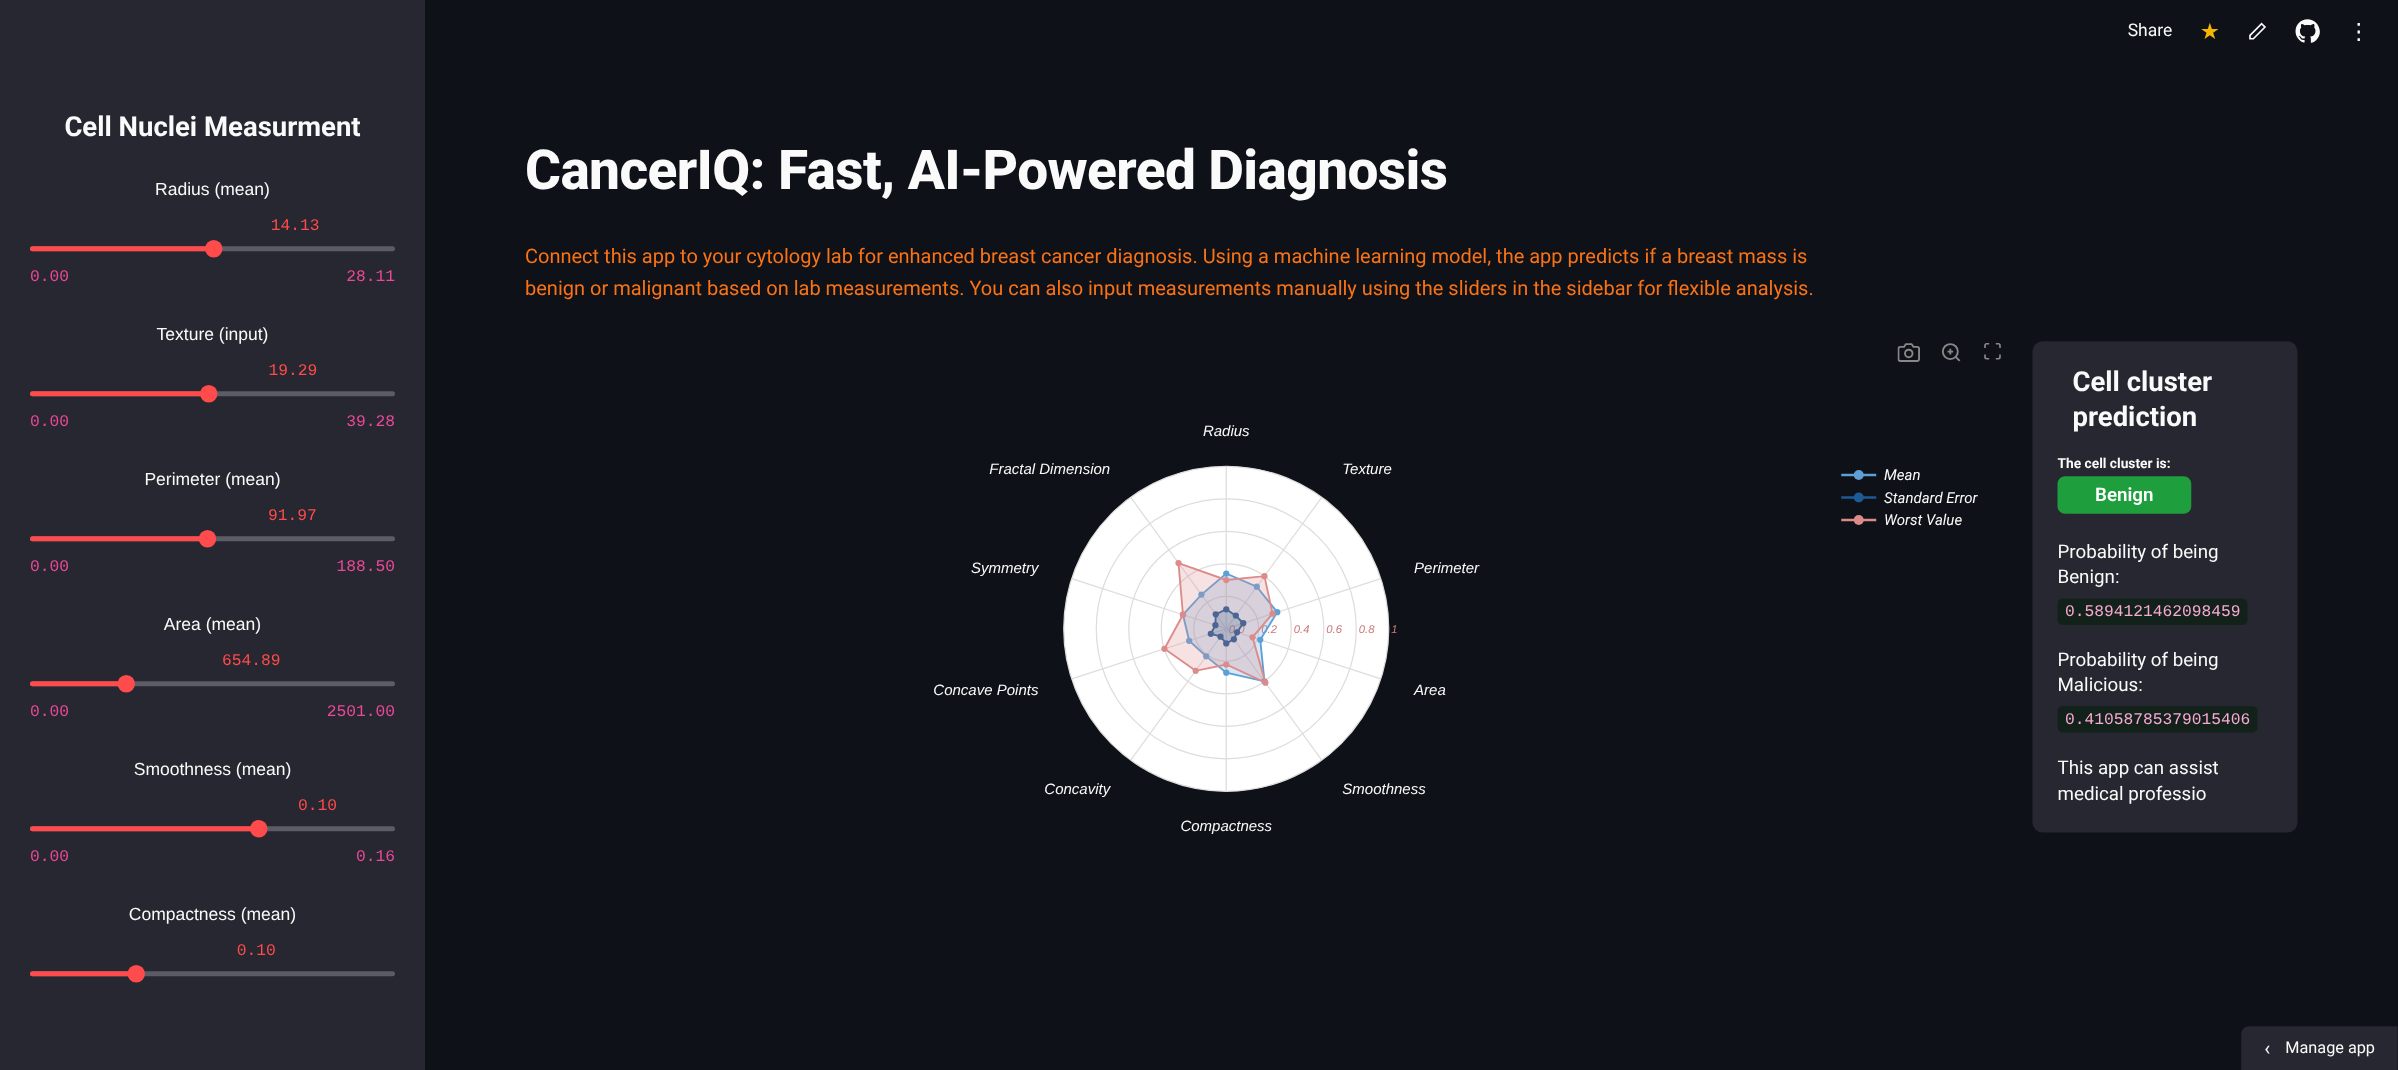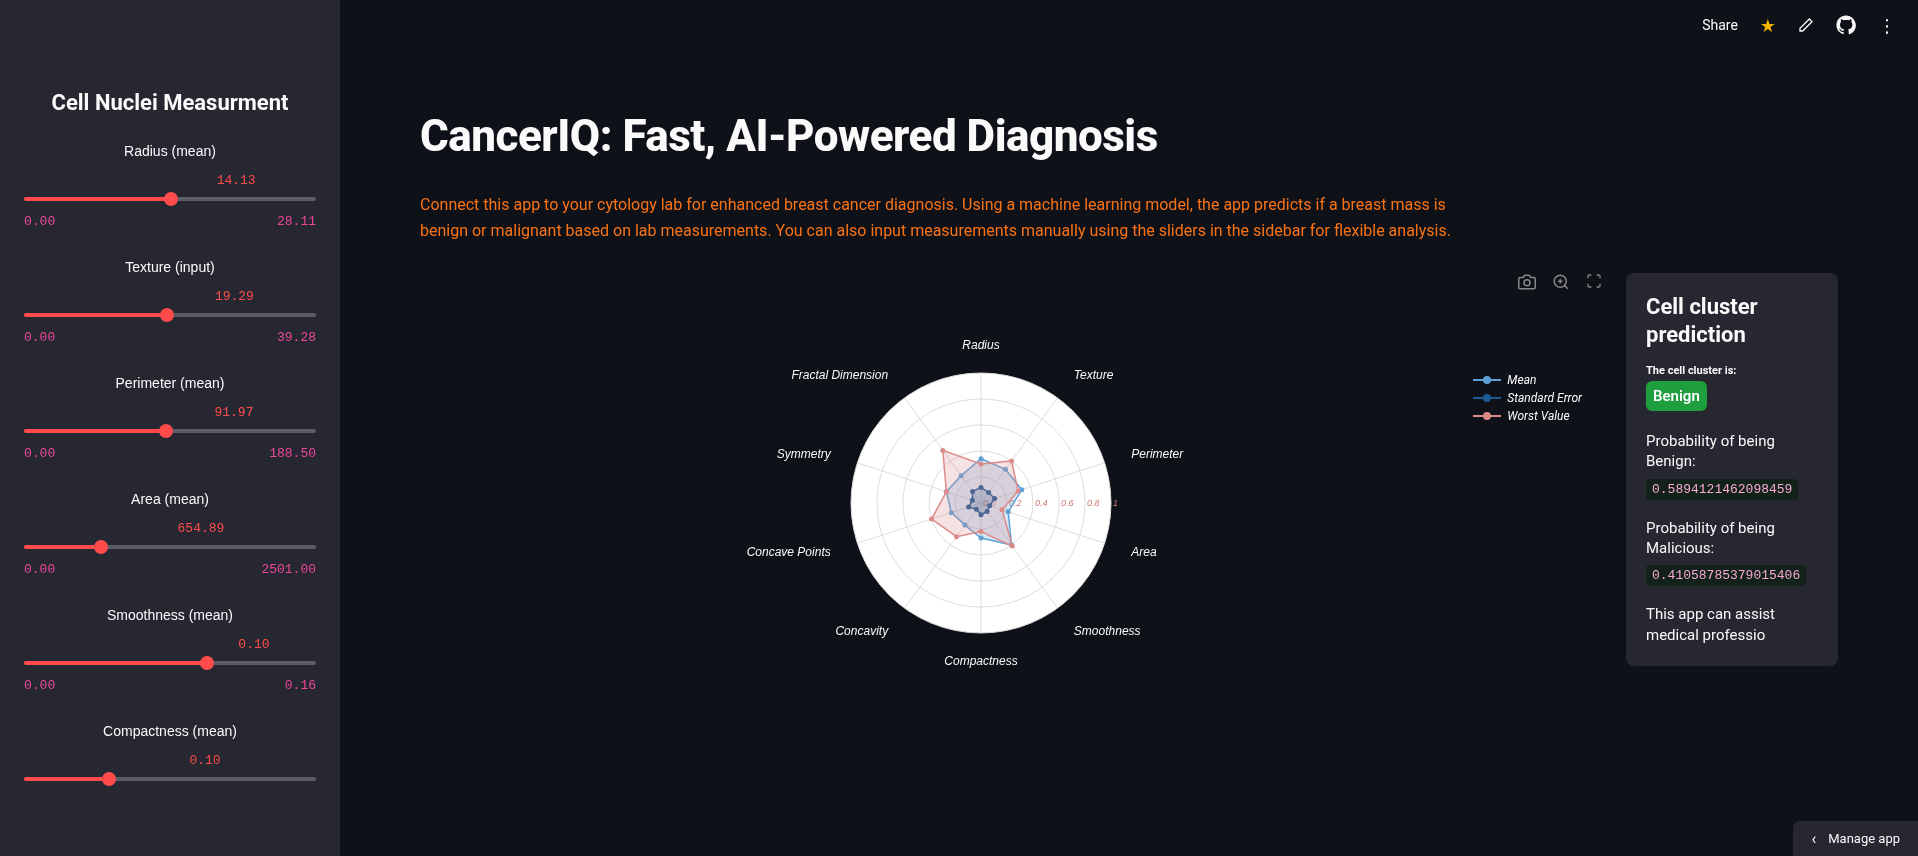--- a/index.html
+++ b/index.html
@@ -116,27 +116,27 @@
   .ls-mean { background:#5ea0d6; } .ls-mean::before{ background:#5ea0d6; }
   .ls-se   { background:#1d5a96; } .ls-se::before{ background:#1d5a96; }
   .ls-worst{ background:#dd8a8a; } .ls-worst::before{ background:#dd8a8a; }
 
   .pred-panel {
     width: 212px;
     background: #262730;
     border-radius: 8px;
     padding: 20px;
   }
-  .pred-panel h3 { font-size: 22px; font-weight: 700; margin-bottom: 16px; line-height:1.25; }
+  .pred-panel h3 { font-size: 22px; font-weight: 700; margin-bottom: 16px; line-height:1.25;margin-left:12px; }
   .pred-label { font-size: 11px; margin-bottom: 4px; font-weight: bold; }
   .badge-benign {
     display: inline-block;
     background: #1f9e3e;
     color: #fff;
-    padding: 6px 7px;
+    padding: 6px 30px;
     border-radius: 6px;
     font-size: 15px;
     font-weight: 600;
     margin-bottom: 20px;
   }
   .prob-label { font-size: 15px; margin-bottom: 6px; line-height:1.35; }
   .prob-value {
     font-family: "Courier New", monospace;
     background: #12221a;
     color: #f9a8d4;

